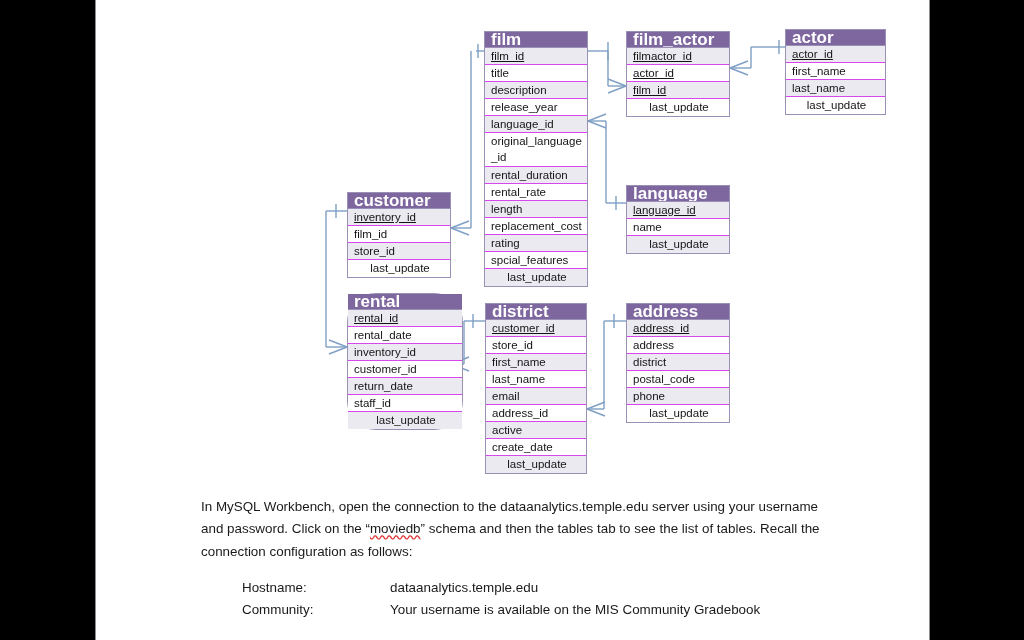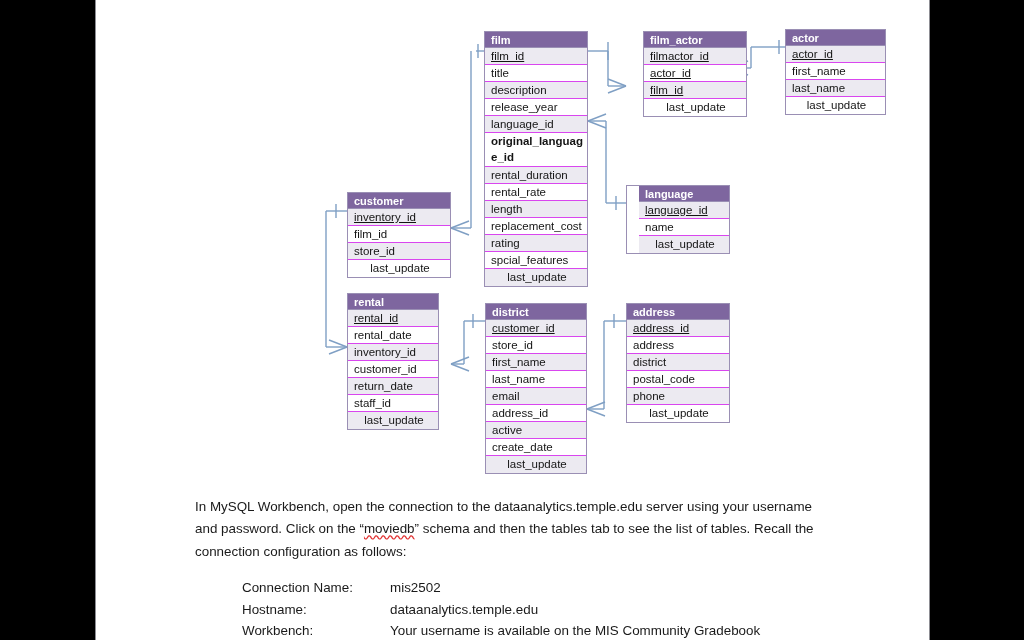--- a/index.html
+++ b/index.html
@@ -50,21 +50,21 @@
   .entity {
     position: absolute;
     box-sizing: border-box;
     background: #ffffff;
     border: 1px solid #9a8fb4;
     z-index: 5;
   }
   .entity-title {
     background: #7e669f;
     color: #ffffff;
-    font-size: 11px;
+    font-size: 17px;
     font-weight: bold;
     line-height: 16px;
     height: 16px;
     padding: 0 0 0 6px;
     box-sizing: border-box;
     border-bottom: 1px solid #9a8fb4;
     white-space: nowrap;
     overflow: hidden;
   }
   .attr {
@@ -80,32 +80,31 @@
     overflow: hidden;
   }
   .attr:last-child { border-bottom: none; text-align: center; }
   .attr.shade { background: #eceaf1; }
   .attr.pk { text-decoration: underline; }
   .attr.two-line {
     white-space: normal;
     line-height: 16px;
     min-height: 34px;
     word-break: break-all;
-    font-weight: bold;
   }
 
   
   #bodytext {
     position: absolute;
     left: 97px;
     top: 496px;
     width: 640px;
   }
   #bodytext p {
-    margin: 0 0 0 2px;
+    margin: 0 0 0 8px;
     font-family: "Liberation Sans", sans-serif;
     font-size: 13.4px;
     line-height: 22.4px;
     color: #1a1a1a;
     text-align: left;
   }
   .spellerr {
     text-decoration: underline wavy #e03030;
     text-decoration-skip-ink: none;
   }
@@ -202,48 +201,48 @@
             <div class="attr shade">language_id</div>
             <div class="attr two-line">original_language_id</div>
             <div class="attr shade">rental_duration</div>
             <div class="attr">rental_rate</div>
             <div class="attr shade">length</div>
             <div class="attr">replacement_cost</div>
             <div class="attr shade">rating</div>
             <div class="attr">spcial_features</div>
             <div class="attr shade">last_update</div>
           </div>
-          <div class="entity" style="left: 547px; top: 31px; width: 104px;">
+          <div class="entity" style="left: 530px; top: 31px; width: 104px;">
             <div class="entity-title">film_actor</div>
             <div class="attr shade pk">filmactor_id</div>
             <div class="attr pk">actor_id</div>
             <div class="attr shade pk">film_id</div>
             <div class="attr">last_update</div>
           </div>
           <div class="entity" style="left: 689px; top: 29px; width: 101px;">
             <div class="entity-title">actor</div>
             <div class="attr shade pk">actor_id</div>
             <div class="attr">first_name</div>
             <div class="attr shade">last_name</div>
             <div class="attr">last_update</div>
           </div>
-          <div class="entity" style="left: 530px; top: 185px; width: 104px; padding-left: 12px;">
+          <div class="entity" style="left: 530px; top: 185px; width: 104px;">
             <div class="entity-title">language</div>
             <div class="attr shade pk">language_id</div>
             <div class="attr">name</div>
             <div class="attr shade">last_update</div>
           </div>
           <div class="entity" style="left: 251px; top: 192px; width: 104px;">
             <div class="entity-title">customer</div>
             <div class="attr shade pk">inventory_id</div>
             <div class="attr">film_id</div>
             <div class="attr shade">store_id</div>
             <div class="attr">last_update</div>
           </div>
-          <div class="entity" style="left: 251px; top: 293px; width: 92px;">
+          <div class="entity" style="left: 251px; top: 293px; width: 116px; border-radius: 29px;">
             <div class="entity-title">rental</div>
             <div class="attr shade pk">rental_id</div>
             <div class="attr">rental_date</div>
             <div class="attr shade">inventory_id</div>
             <div class="attr">customer_id</div>
             <div class="attr shade">return_date</div>
             <div class="attr">staff_id</div>
             <div class="attr shade">last_update</div>
           </div>
           <div class="entity" style="left: 389px; top: 303px; width: 102px;">
@@ -270,28 +269,24 @@
         </div>
     </div>
 
     <div id="bodytext">
       <p><span>In MySQL Workbench, open the connection to the dataanalytics.temple.edu server using your username and password. Click on the “</span><span class="spellerr">moviedb</span><span>” schema and then the tables tab to see the list of tables. Recall the connection configuration as follows:</span></p>
     </div>
 
     <table id="conftable">
       <tbody id="conf-body">
           <tr>
-            <td class="lbl">Connection Name:</td>
-            <td>mis2502</td>
-          </tr>
-          <tr>
             <td class="lbl">Hostname:</td>
             <td>dataanalytics.temple.edu</td>
           </tr>
           <tr>
-            <td class="lbl">Workbench:</td>
+            <td class="lbl">Community:</td>
             <td>Your username is available on the MIS Community Gradebook</td>
           </tr>
         </tbody>
     </table>
 
   </div>
 </div>
 
 </body></html>

